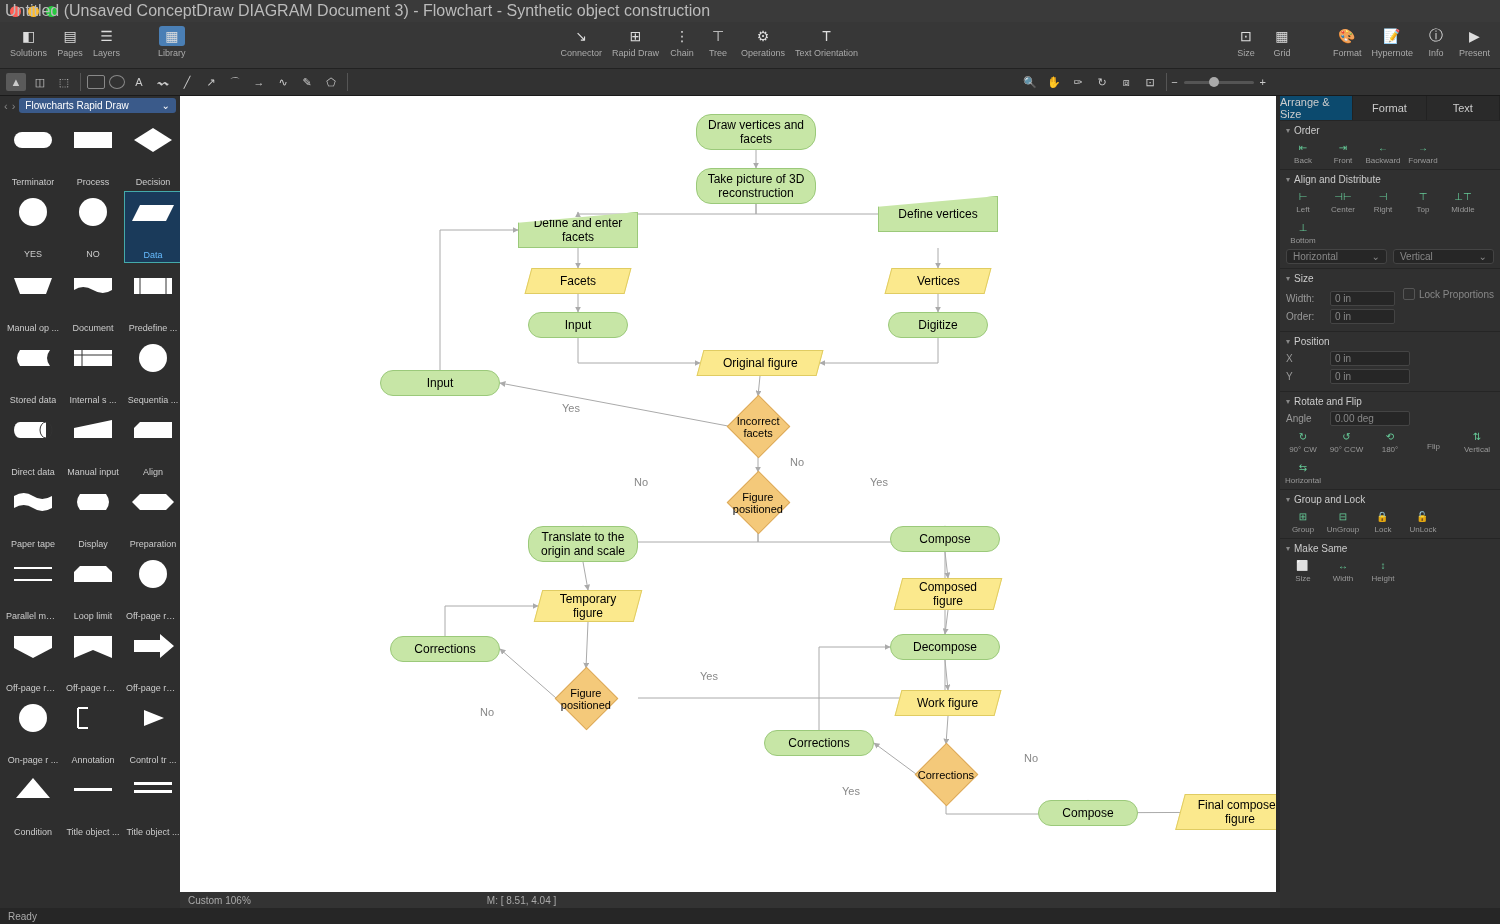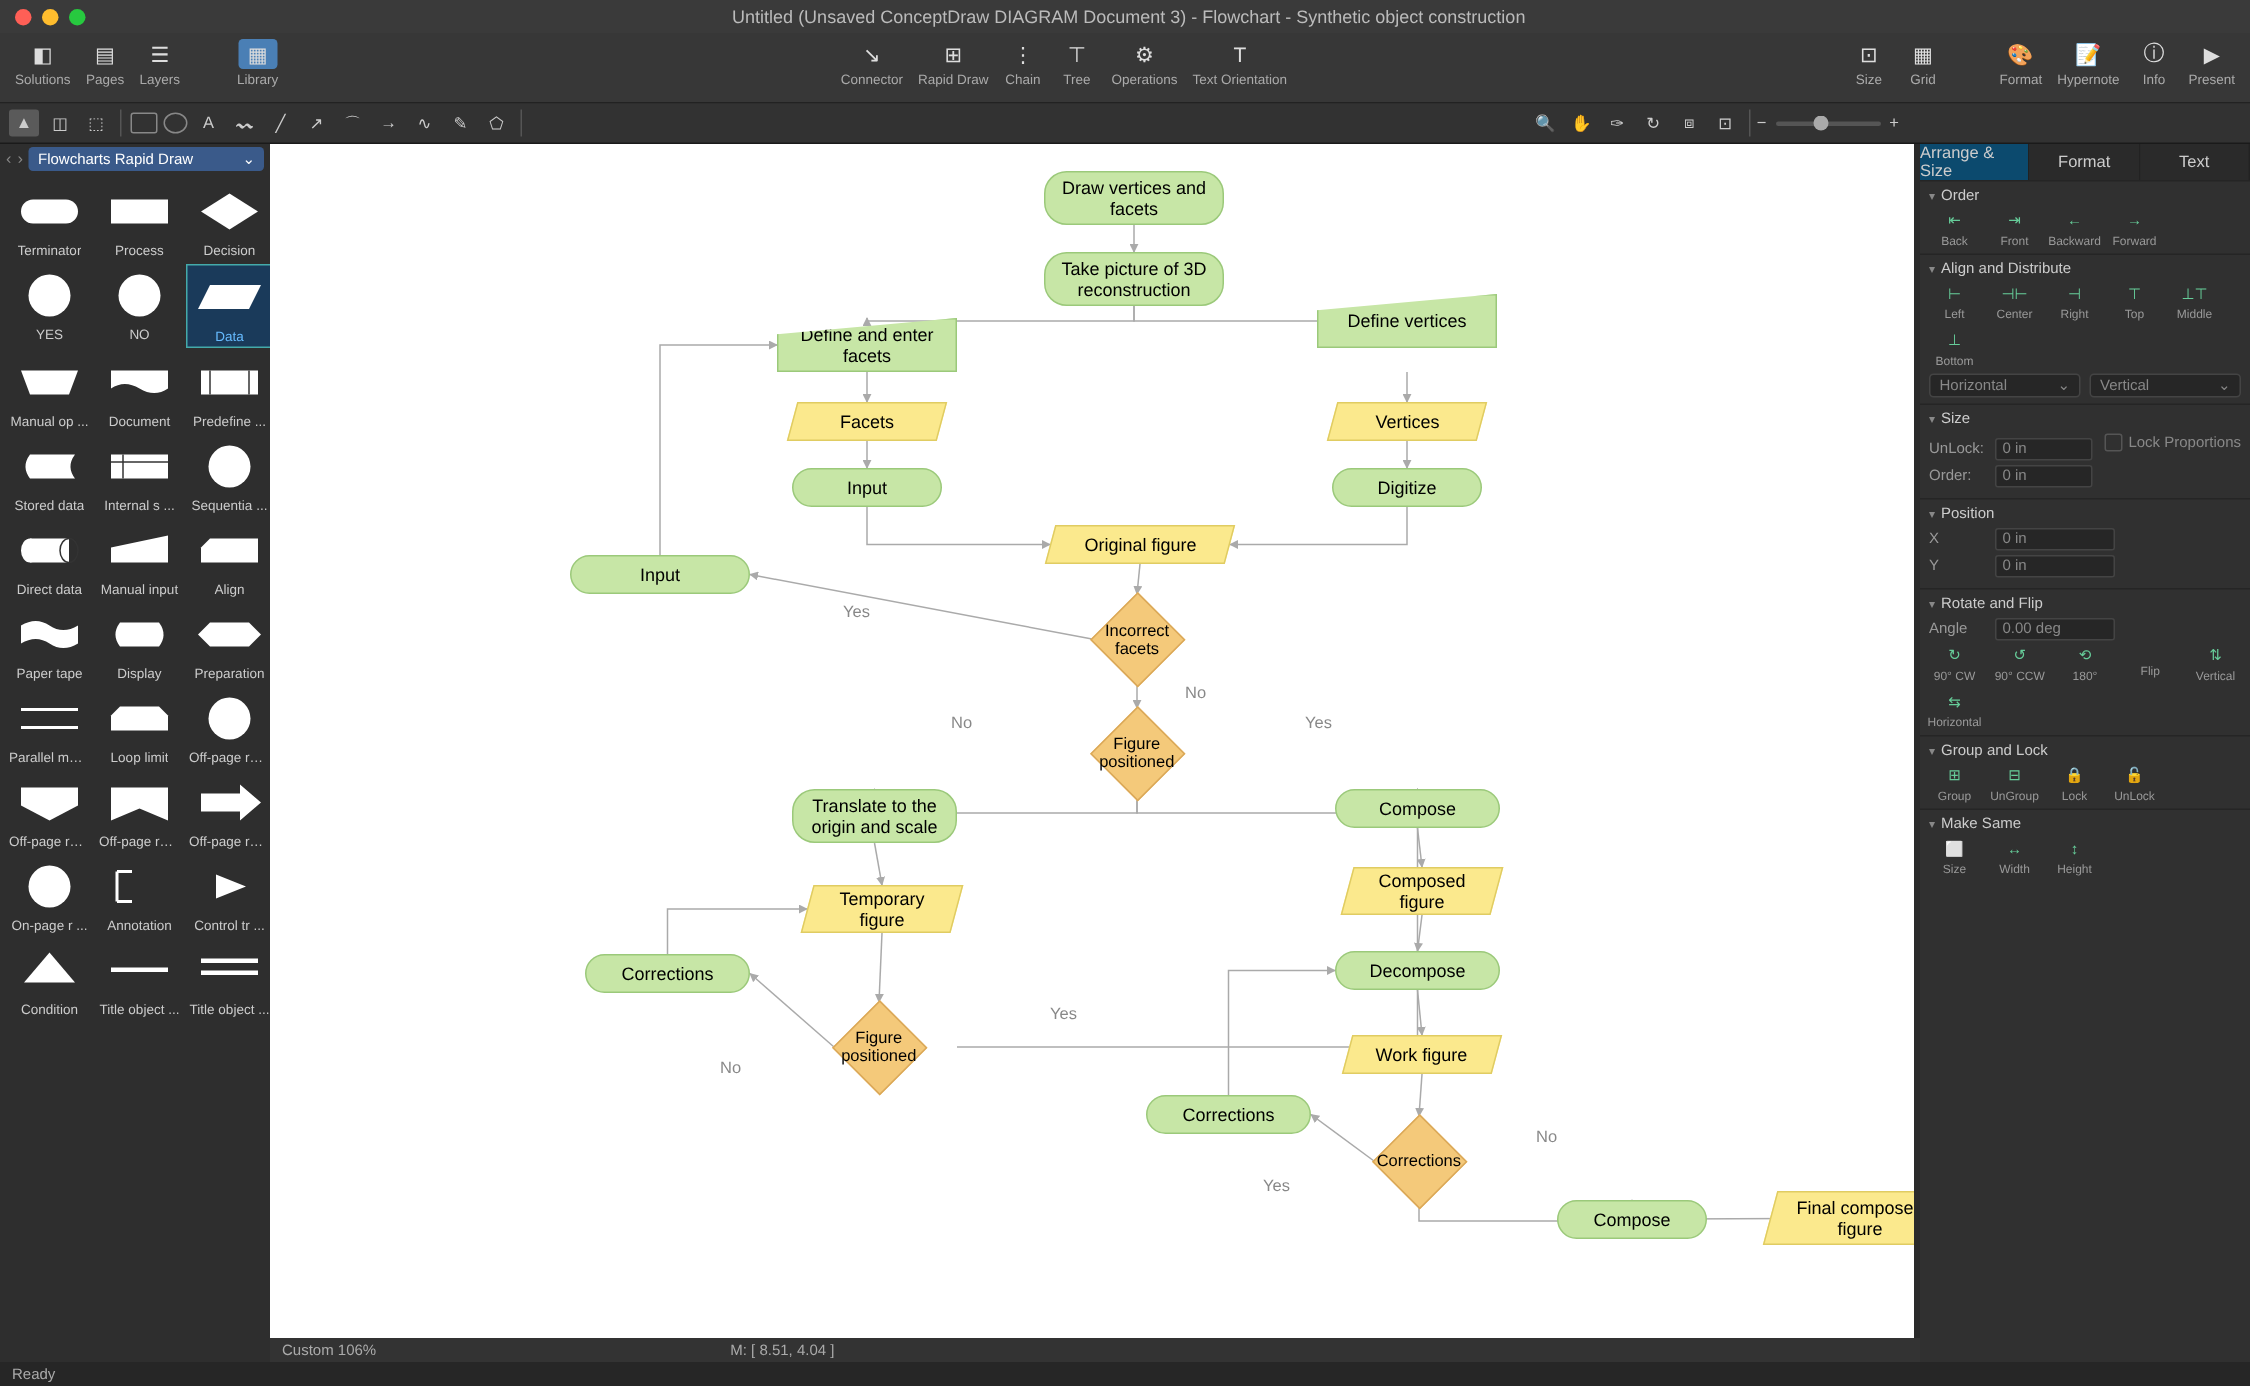--- a/index.html
+++ b/index.html
@@ -1,21 +1,21 @@
 <!DOCTYPE html>
 <html><head>
 <meta charset="utf-8">
 <style>
 html,body{margin:0;padding:0;width:1500px;height:924px;background:#2a2a2a;font-family:-apple-system,Helvetica,Arial,sans-serif;font-size:11px;color:#ccc;overflow:hidden}
 
 .titlebar{height:22px;background:#3a3a3a;display:flex;align-items:center;position:relative}
 .tl-dots{display:flex;gap:7px;margin-left:10px}
 .dot{width:11px;height:11px;border-radius:50%}
 .dot.r{background:#ff5f56}.dot.y{background:#ffbd2e}.dot.g{background:#27c93f}
-.tl-title{position:absolute;left:5px;right:0;text-align:center;color:#bbb;font-size:12px}
+.tl-title{position:absolute;left:5px;right:0;color:#bbb;font-size:16px}
 
 .maintb{height:42px;background:#373737;display:flex;align-items:flex-start;padding-top:4px;border-bottom:1px solid #222}
 .tb-grp{display:flex;flex-direction:column;align-items:center;padding:0 4px;gap:2px}
 .tb-icon{width:26px;height:20px;border-radius:3px;display:flex;align-items:center;justify-content:center;color:#ddd;font-size:14px}
 .tb-icon.blue{background:#4a7fb5}
 .tb-lbl{font-size:9px;color:#aaa}
 .tb-spacer{flex:1}
 
 .tooltb{height:26px;background:#323232;display:flex;align-items:center;padding:0 4px;border-bottom:1px solid #1a1a1a}
 .tool{width:20px;height:18px;display:flex;align-items:center;justify-content:center;margin:0 2px;color:#ccc;border-radius:2px}
@@ -30,21 +30,21 @@
 .ws{display:flex;height:812px}
 
 .shapes{width:180px;background:#2e2e2e;display:flex;flex-direction:column}
 .shapes-hdr{display:flex;align-items:center;padding:2px 4px;gap:4px}
 .shapes-sel{flex:1;background:#3a5a8a;color:#fff;font-size:10px;padding:2px 6px;border-radius:3px;display:flex;justify-content:space-between;align-items:center}
 .shapes-grid{display:grid;grid-template-columns:repeat(3,1fr);gap:2px;padding:4px;overflow-y:auto}
 .sh-cell{display:flex;flex-direction:column;align-items:center;padding:2px}
 .sh-cell.sel{background:#1a3a5a;border:1px solid #4aa}
 .sh-glyph{width:50px;height:38px;display:flex;align-items:center;justify-content:center}
 .sh-glyph svg{width:46px;height:32px}
-.sh-lbl{font-size:9px;color:#ccc;text-align:center;margin-top:2px;white-space:nowrap;overflow:hidden;text-overflow:ellipsis;max-width:54px}
+.sh-lbl{font-size:9px;color:#ccc;text-align:center;margin-top:18px;white-space:nowrap;overflow:hidden;text-overflow:ellipsis;max-width:54px}
 .sh-cell.sel .sh-lbl{color:#6bf}
 
 .canvas-wrap{flex:1;background:#2a2a2a;display:flex;flex-direction:column;position:relative}
 .canvas{flex:1;background:#fff;margin:0 4px 0 0;position:relative;overflow:hidden}
 .node{position:absolute;display:flex;align-items:center;justify-content:center;text-align:center;font-size:12px;color:#000;padding:0 6px;box-sizing:border-box}
 .node.process{background:#c7e6a6;border:1px solid #9bc97a;border-radius:15px}
 .node.data{background:#fbe98d;border:1px solid #e0cc62;transform:skewX(-15deg)}
 .node.data span{transform:skewX(15deg);display:block}
 .node.decision{background:#f4c97a;border:1px solid #dba858;transform:rotate(45deg)}
 .node.decision span{transform:rotate(-45deg);display:block;font-size:11px}
@@ -652,21 +652,21 @@
             <span>Vertical</span>
             <span>⌄</span>
           </div>
       </div>
     </div>
     <div class="sec">
       <div class="sec-h">Size</div>
       <div style="display:flex;gap:8px;align-items:flex-start">
         <div style="flex:1">
           <div class="fld">
-              <label>UnLock:</label>
+              <label>Width:</label>
               <div class="inp">0 in</div>
             </div>
           <div class="fld">
               <label>Order:</label>
               <div class="inp">0 in</div>
             </div>
         </div>
         <div class="chk">
             <div class="box"></div>
             <span>Lock Proportions</span>

